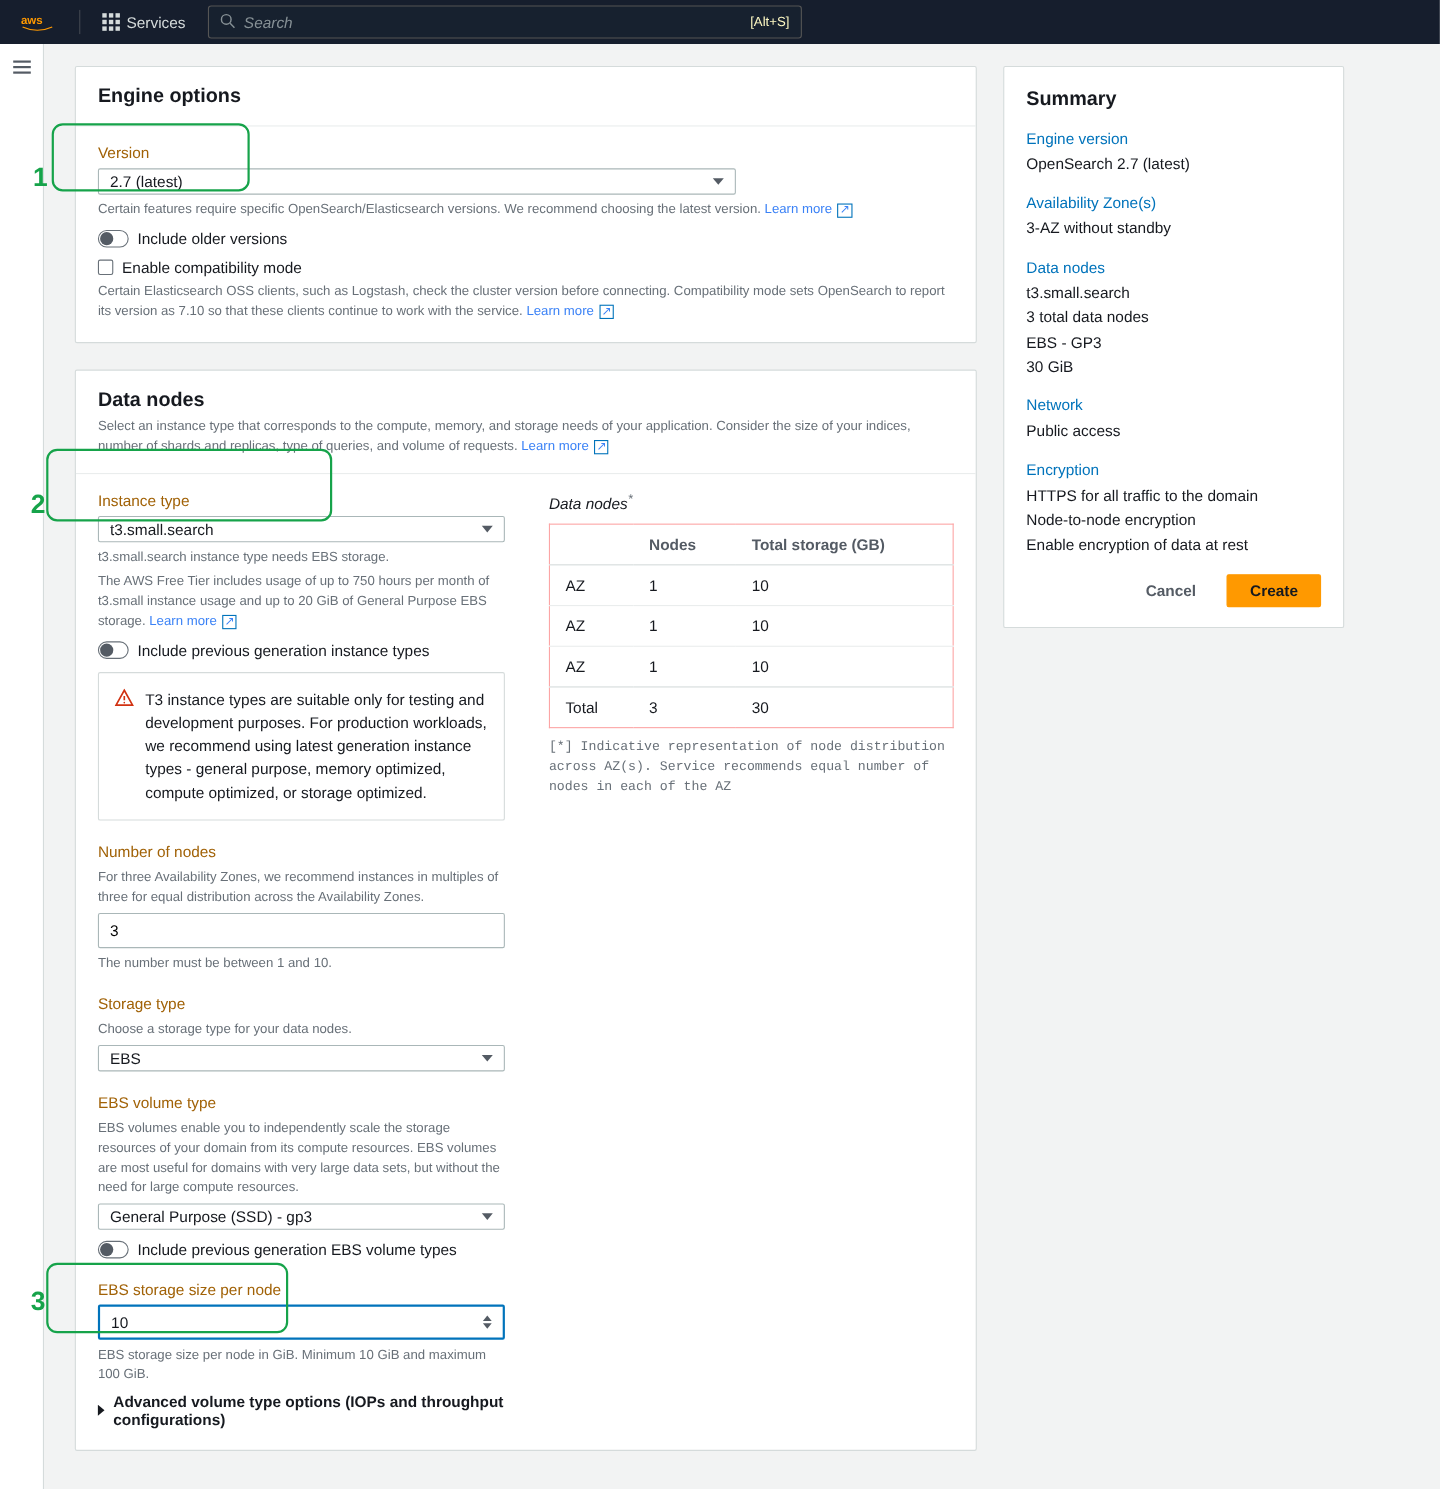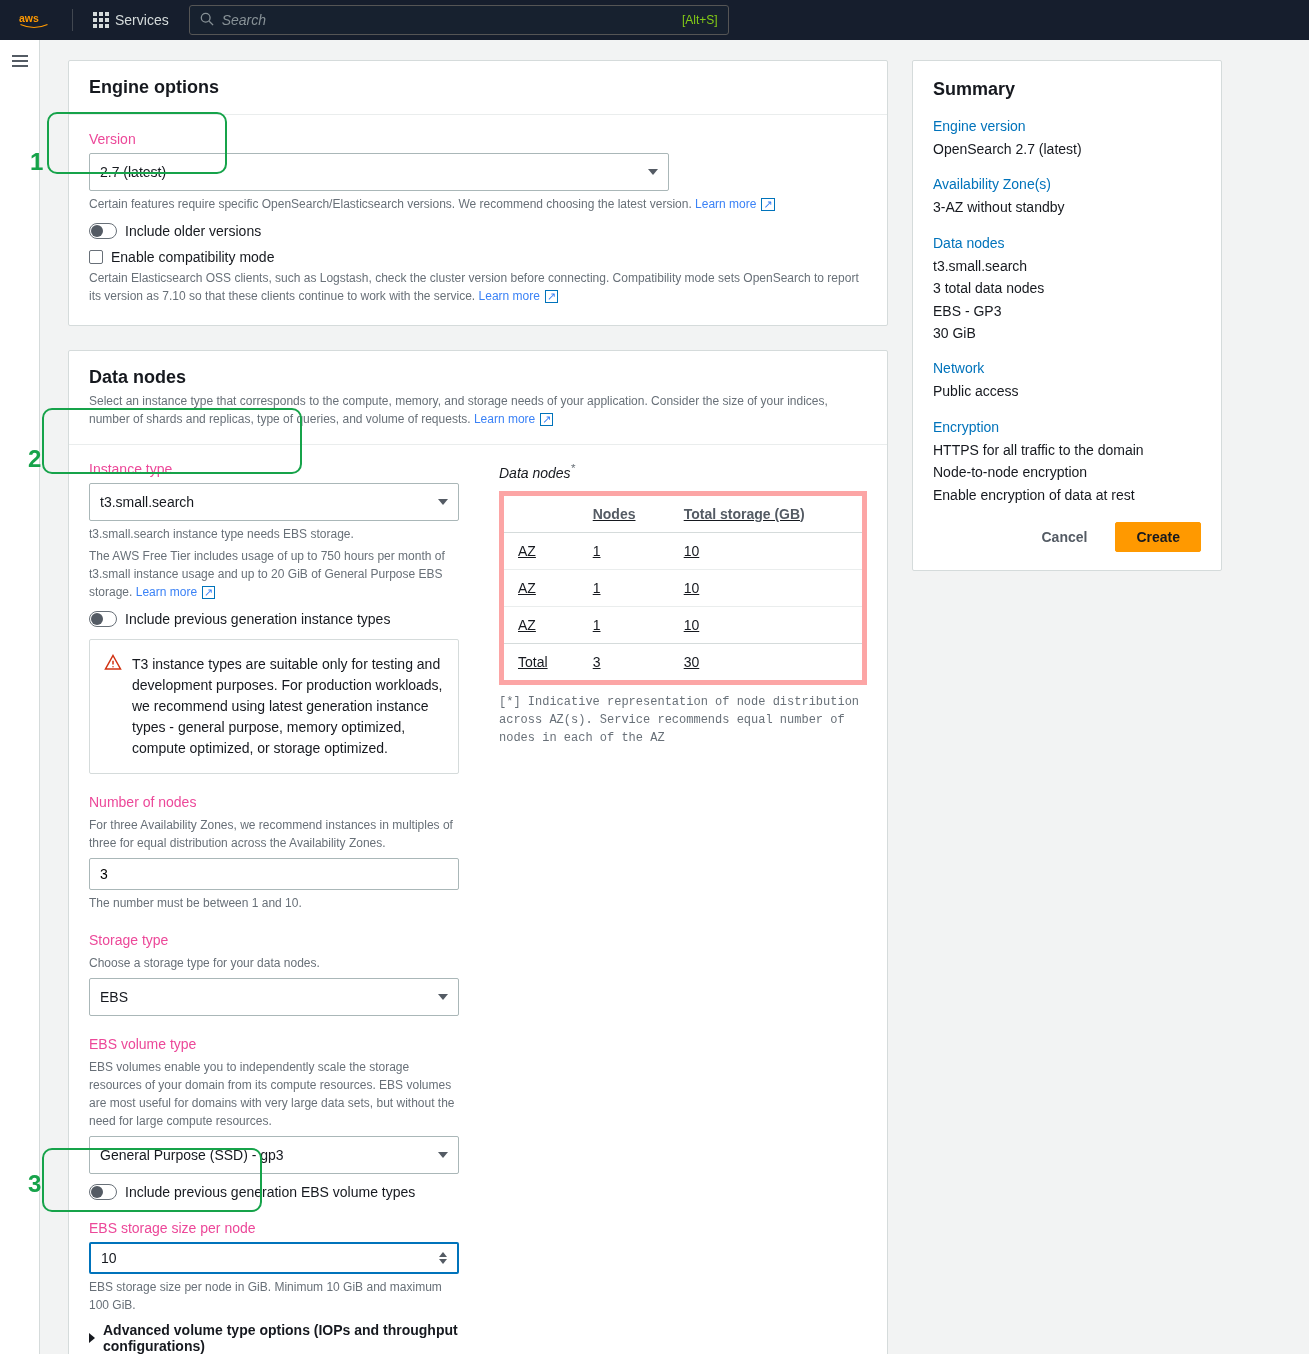--- a/index.html
+++ b/index.html
@@ -5,35 +5,35 @@
   * { box-sizing: border-box; margin: 0; padding: 0; }
   body { font-family: "Amazon Ember", "Helvetica Neue", Arial, sans-serif; font-size: 14px; color: #16191f; background: #f2f3f3; }
   .topnav { background: #161e2d; height: 40px; display: flex; align-items: center; padding: 0 16px; gap: 20px; color: #d5dbdb; }
   .aws-logo { color: #ff9900; font-weight: 700; font-size: 15px; display:flex; align-items:center; }
   .aws-logo svg { height: 18px; }
   .nav-divider { width:1px; height:22px; background:#414750; }
   .services-link { display:flex; align-items:center; gap:6px; color:#d5dbdb; font-size:14px; cursor:pointer; }
   .grid-icon { display:inline-grid; grid-template-columns:repeat(3,4px); grid-template-rows:repeat(3,4px); gap:2px; }
   .grid-icon span { background:#d5dbdb; width:4px; height:4px; }
   .searchbox { flex: 0 0 540px; background:#17212f; border:1px solid #555; border-radius:3px; height:30px; display:flex; align-items:center; padding:0 10px; color:#879196; gap:8px; font-style:italic; }
-  .searchbox .shortcut { margin-left:auto; font-style:normal; color:#84cc16; font-size:12px;text-align:right; }
+  .searchbox .shortcut { margin-left:auto; font-style:normal; color:#fef9c3; font-size:12px;text-align:right; }
   .layout { display:flex; }
   .left-rail { width:40px; background:#fff; border-right:1px solid #d5dbdb; padding-top:12px; text-align:center; }
   .hamburger { cursor:pointer; display:inline-block; }
   .hamburger div { width:16px; height:2px; background:#545b64; margin:3px 0; }
   .main { flex:1; padding:20px 20px 40px 28px; display:flex; gap:24px; align-items:flex-start; position:relative; }
   .left-col { flex:1; max-width:820px; }
   .right-col { width:310px; }
   .panel { background:#fff; border:1px solid #d5dbdb; border-radius:2px; margin-bottom:24px; }
   .panel-header { padding:16px 20px 16px 20px; }
   .panel-header h2 { font-size:18px; font-weight:700; color:#16191f; }
   .panel-header .sub { font-size:12px; color:#687078; margin-top:4px; line-height:1.5; }
   .panel-body { border-top:1px solid #eaeded; padding:16px 20px 20px 20px; }
-  .field-label { font-size:14px; color:#ec4899; margin-bottom:6px; display:block; }
-  .select { width:100%; height:38px; border:1px solid #aab7b8; border-radius:2px; padding:0 10px; display:flex; align-items:center; justify-content:space-between; background:#fff; cursor:pointer; font-size:14px; }
+  .field-label { font-size:14px; color:#a16207; margin-bottom:6px; display:block; }
+  .select { width:100%; height:24px; border:1px solid #aab7b8; border-radius:2px; padding:0 10px; display:flex; align-items:center; justify-content:space-between; background:#fff; cursor:pointer; font-size:14px; }
   .select .caret { width:0; height:0; border-left:5px solid transparent; border-right:5px solid transparent; border-top:6px solid #545b64; }
   .hint { font-size:12px; color:#687078; line-height:1.5; margin-top:4px; }
   .link { color:#3b82f6; cursor:pointer; }
   .link .ext-icon { margin-left:2px; }
   .ext-icon::after { content:"↗"; font-size:11px; border:1px solid #0073bb; padding:0 1px; margin-left:3px; display:inline-block; line-height:1; }
   .toggle-row { display:flex; align-items:center; gap:8px; margin-top:10px; }
   .toggle { width:28px; height:16px; border-radius:8px; background:#fff; border:1px solid #687078; position:relative; cursor:pointer; flex-shrink:0; }
   .toggle::after { content:""; position:absolute; width:12px; height:12px; border-radius:50%; background:#545b64; top:1px; left:1px; }
   .checkbox-row { display:flex; align-items:center; gap:8px; margin-top:10px; }
   .checkbox { width:14px; height:14px; border:1px solid #687078; border-radius:2px; background:#fff; cursor:pointer; flex-shrink:0; }
@@ -47,21 +47,21 @@
   .warn-text { font-size:14px; line-height:1.5; color:#16191f; }
   .num-input { width:370px; height:32px; border:1px solid #aab7b8; border-radius:2px; padding:0 10px; font-size:14px; }
   .spinner-input { width:370px; height:32px; border:2px solid #0073bb; border-radius:2px; padding:0 10px; font-size:14px; display:flex; align-items:center; justify-content:space-between; }
   .spinner-btns { display:flex; flex-direction:column; gap:2px; }
   .spinner-btns span { width:0; height:0; border-left:4px solid transparent; border-right:4px solid transparent; cursor:pointer; }
   .spinner-btns .up { border-bottom:5px solid #545b64; }
   .spinner-btns .down { border-top:5px solid #545b64; }
   .section-gap { margin-top:20px; }
   .tbl-title { font-size:14px; color:#16191f; margin-bottom:10px;font-style:italic; }
   .tbl-title sup { color:#687078; }
-  .tbl { border:5px solid #fca5a5; border-radius:2px; width:100%; border-collapse:collapse;text-decoration:underline; }
+  .tbl { border:1px solid #fca5a5; border-radius:2px; width:100%; border-collapse:collapse; }
   .tbl th, .tbl td { text-align:left; padding:10px 14px; font-size:14px; }
   .tbl thead th { border-bottom:1px solid #d5dbdb; color:#545b64; font-weight:600; }
   .tbl tbody tr { border-top:1px solid #eaeded; }
   .tbl tbody tr:last-child td { border-top:1px solid #d5dbdb; }
   .tbl-note { font-size:12px; color:#687078; margin-top:8px; line-height:1.5;font-family:Liberation Mono, monospace; }
   .expander { display:flex; align-items:center; gap:8px; font-weight:700; cursor:pointer; margin-top:8px; font-size:14px; }
   .expander .chev { width:0; height:0; border-top:5px solid transparent; border-bottom:5px solid transparent; border-left:6px solid #16191f; }
   
   .summary-panel { background:#fff; border:1px solid #d5dbdb; border-radius:2px; padding:18px 20px; }
   .summary-panel h2 { font-size:18px; font-weight:700; margin-bottom:18px; }

